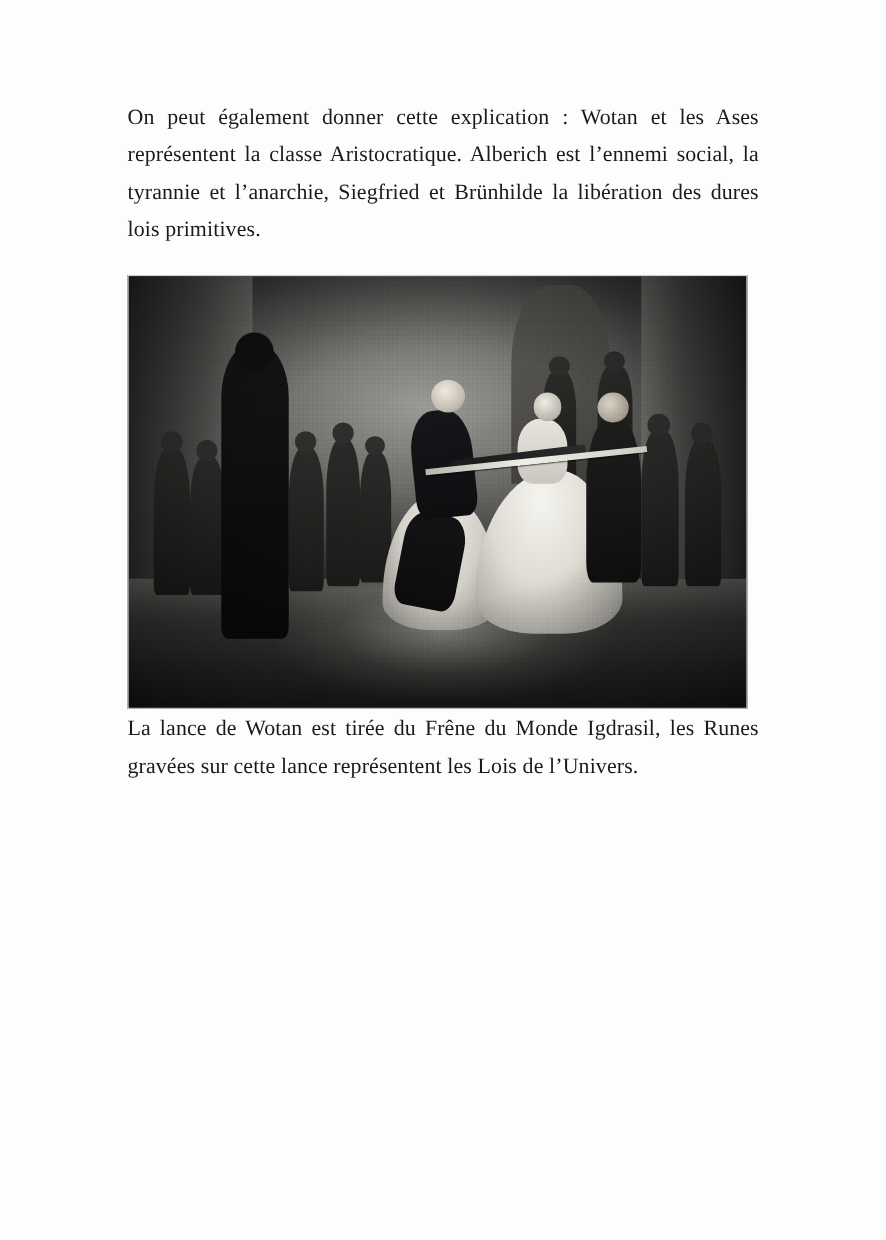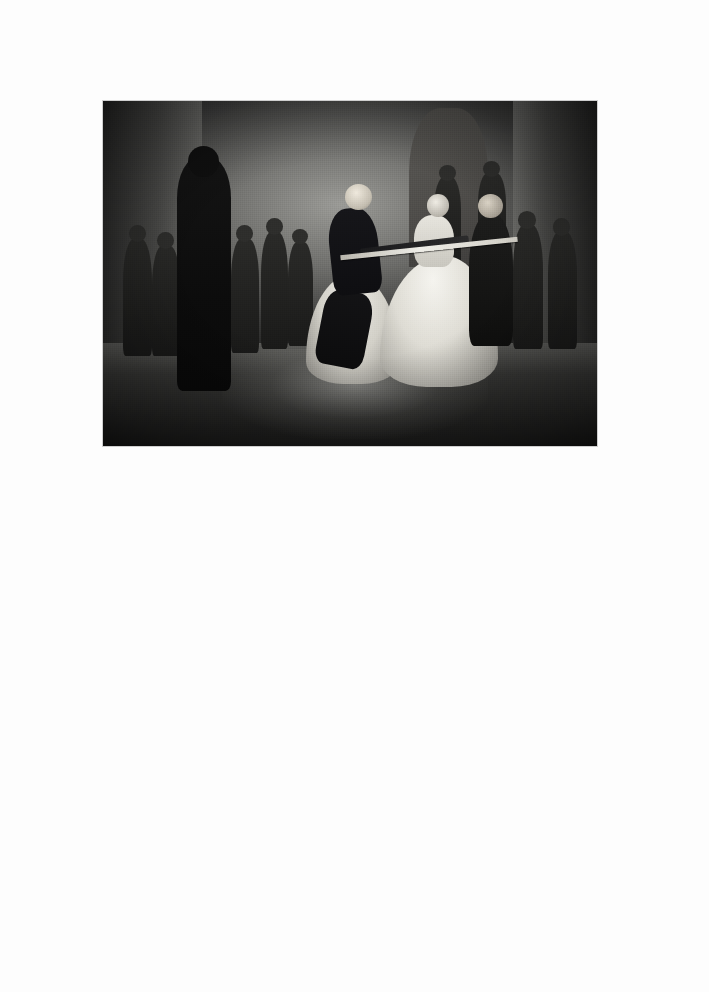--- a/index.html
+++ b/index.html
@@ -187,20 +187,21 @@
     font-family: "Liberation Serif", serif;
   }
 </style>
 </head>
 <body>
 
 <div class="page">
 
   <div class="content">
 
+    <p class="para first">On peut également donner cette explication : Wotan et les Ases représentent la classe Aristocratique. Alberich est l’ennemi social, la tyrannie et l’anarchie, Siegfried et Brünhilde la libération des dures lois primitives.</p>
 
     <div class="figure">
       <div class="ph-bg"></div>
       <div class="ph-wallL"></div>
       <div class="ph-wallR"></div>
       <div class="ph-arch"></div>
       <div class="ph-floor"></div>
       <div class="ph-floorglow"></div>
 
       <div class="fig-el f-ch" style="left:4%;  top:40%; width:6%;  height:34%;"></div>
@@ -238,17 +239,18 @@
       <div class="fig-el f-hero-arm"></div>
 
       <div class="fig-el f-rightman"></div>
       <div class="fig-el f-rightman-head"></div>
       <div class="fig-el spear"></div>
 
       <div class="vignette"></div>
       <div class="grain"></div>
     </div>
 
+    <p class="para para-after">La lance de Wotan est tirée du Frêne du Monde Igdrasil, les Runes gravées sur cette lance représentent les Lois de l’Univers.</p>
 
   </div>
 
 
 </div>
 
 </body></html>

